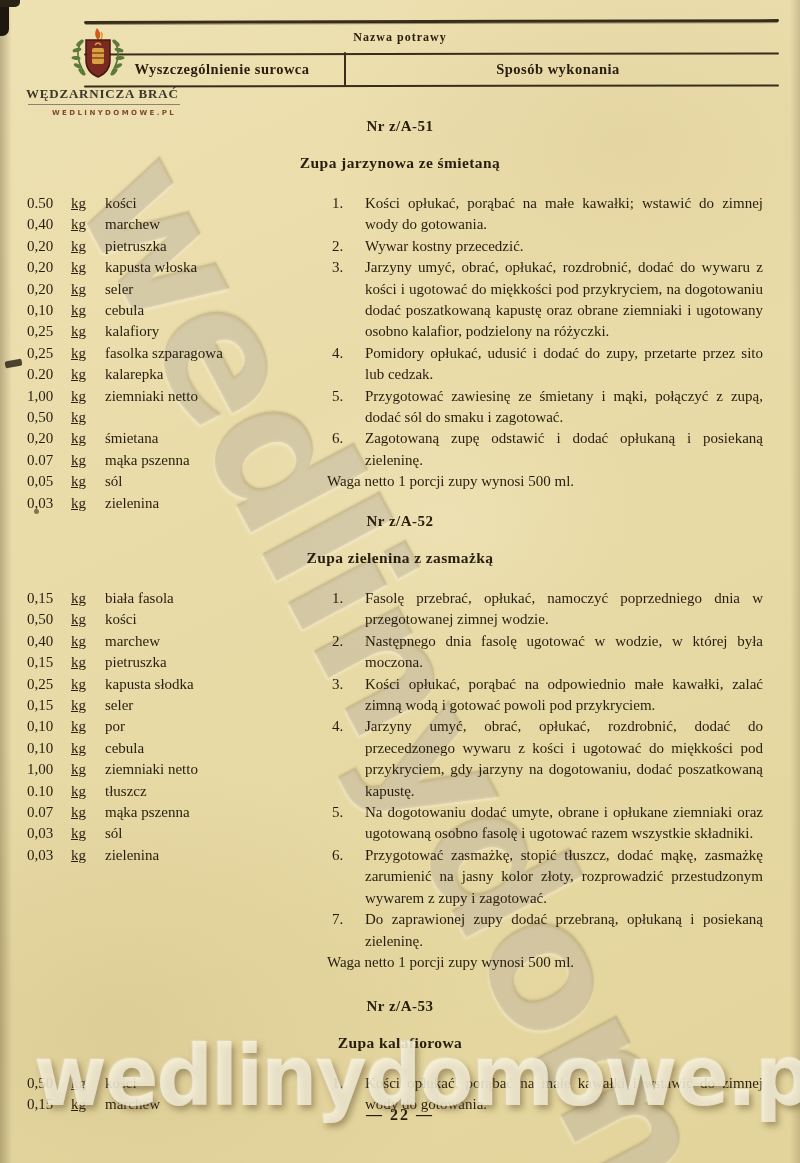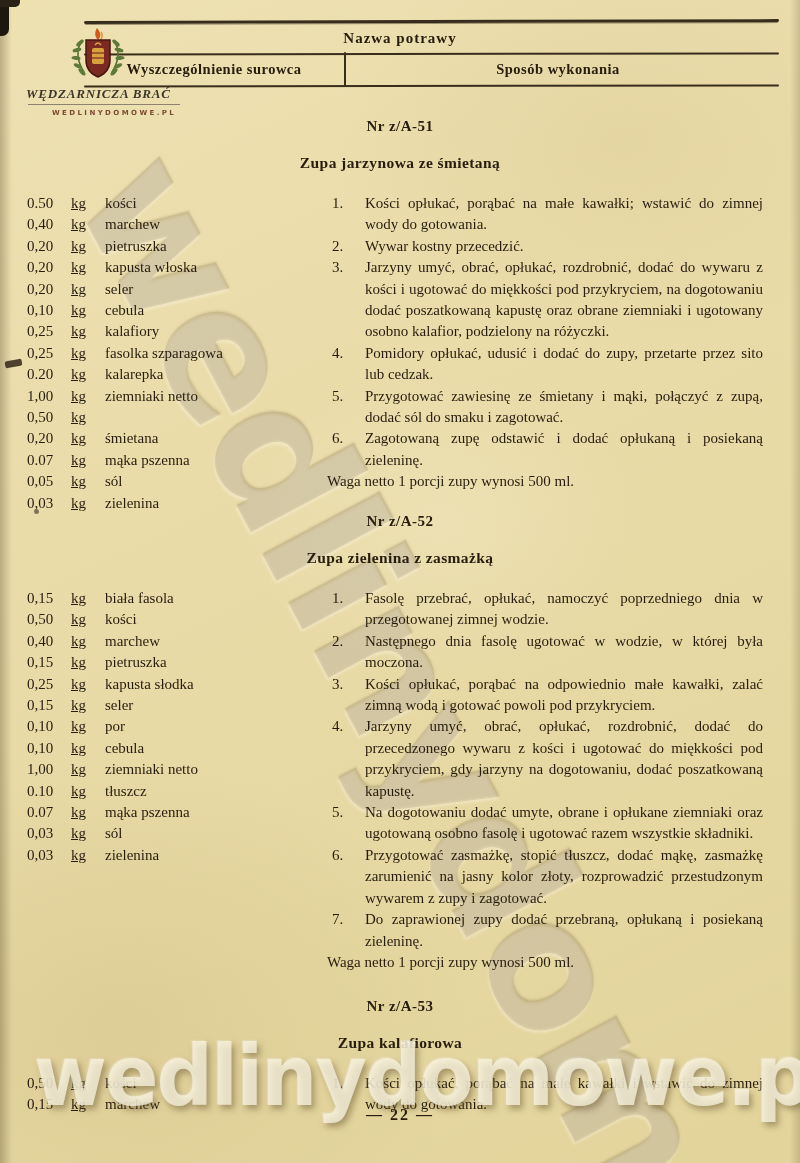--- a/index.html
+++ b/index.html
@@ -49,30 +49,30 @@
   }
 
   
   .rule{position:absolute;background:#372d1d;border-radius:2px;}
   .top-rule{left:84px;top:20px;width:695px;height:3px;transform:rotate(-0.15deg);
     box-shadow:0 2px 0 -1px rgba(55,45,29,0.45);}
   .mid-rule{left:84px;top:53px;width:695px;height:2px;transform:rotate(-0.1deg);}
   .bot-rule{left:84px;top:85px;width:695px;height:2px;transform:rotate(-0.1deg);}
   .vdiv{left:344px;top:52px;width:2px;height:34px;}
   .hdr-dish{position:absolute;left:0;top:30px;width:800px;text-align:center;
-    font-weight:bold;font-size:15px;letter-spacing:1px;}
-  .hdr-left{position:absolute;left:88px;top:61px;width:252px;text-align:center;
+    font-weight:bold;font-size:12px;letter-spacing:1px;}
+  .hdr-left{position:absolute;left:96px;top:61px;width:252px;text-align:center;
     font-weight:bold;font-size:14.5px;letter-spacing:0.5px;}
   .hdr-right{position:absolute;left:452px;top:61px;width:212px;text-align:center;
     font-weight:bold;font-size:14.5px;letter-spacing:0.5px;}
 
   
   .logo-crest{position:absolute;left:60px;top:27px;width:76px;height:58px;}
   .logo-brand{position:absolute;left:26px;top:86px;width:172px;
-    font-size:13px;font-weight:bold;letter-spacing:0.8px;color:#3c372c;font-style:italic;}
+    font-size:13px;font-weight:bold;letter-spacing:0.8px;color:#3c372c;}
   .logo-rule{position:absolute;left:28px;top:104px;width:152px;height:1px;background:#8d8270;}
   .logo-site{position:absolute;left:52px;top:109px;font-family:"DejaVu Sans",sans-serif;
     font-size:7px;font-weight:bold;letter-spacing:2.4px;color:#7e4a36;}
 
   
   .recipe{position:absolute;left:0;width:800px;z-index:1;}
   #recipe-51{top:102px;}
   #recipe-52{top:497px;}
   #recipe-53{top:982px;}
   .recipe-number{margin:16px;text-align:center;font-size:15px;font-weight:bold;letter-spacing:0.5px;}

